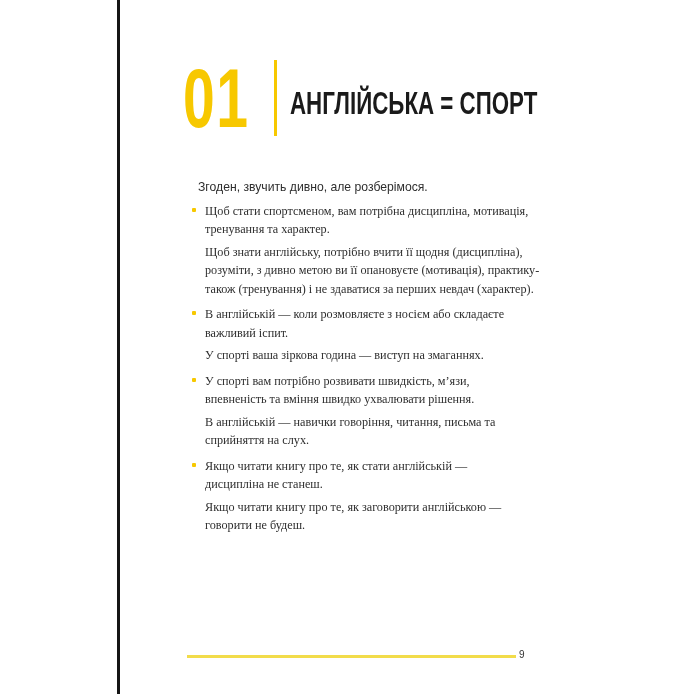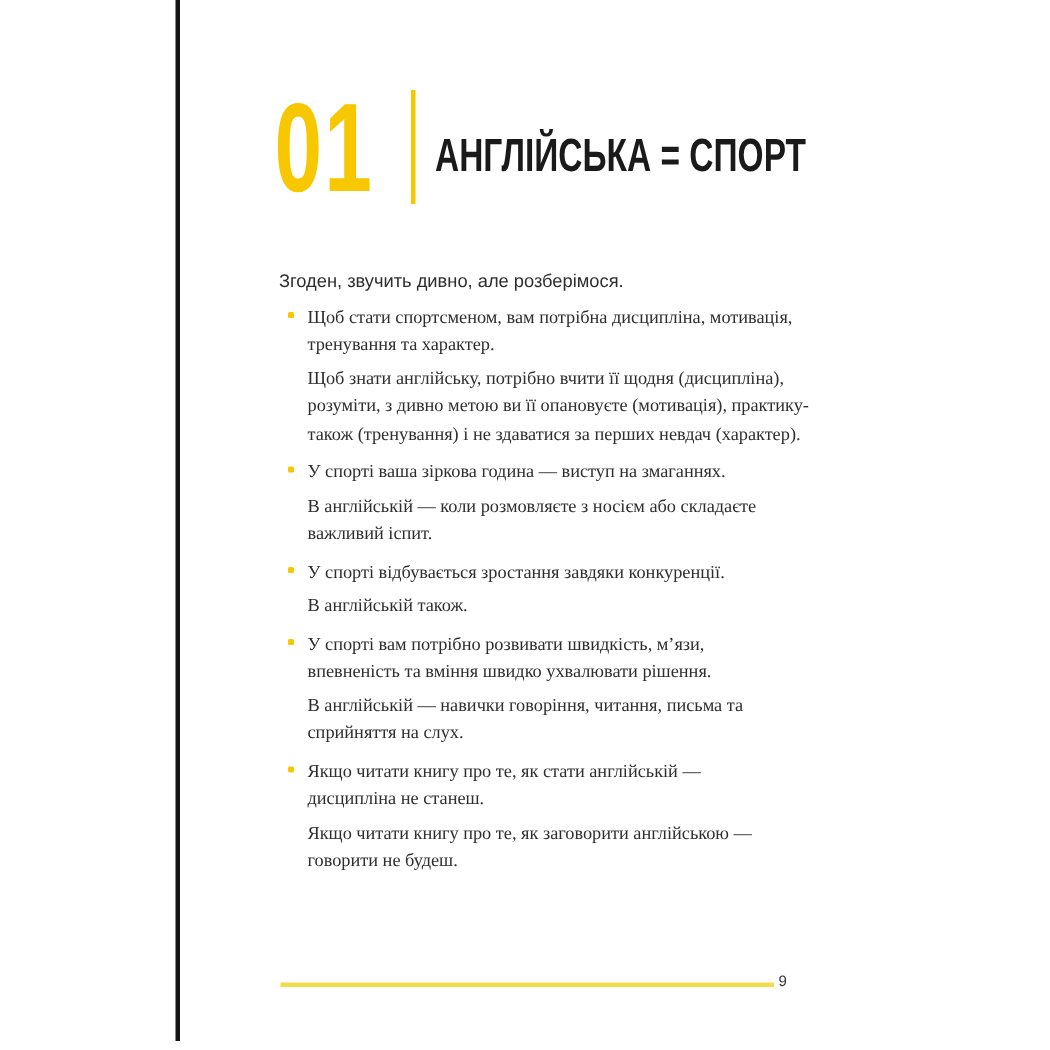--- a/index.html
+++ b/index.html
@@ -59,21 +59,21 @@
     }
     .body-text {
       position: absolute;
       left: 186px;
       top: 178px;
       width: 345px;
       font-size: 12.2px;
       line-height: 18.5px;
     }
     .intro {
-      margin: 0 0 5px 0;
+      margin: 0 0 5px 12px;
       white-space: nowrap;
     }
     .bullet {
       position: relative;
       padding-left: 19px;
       margin-bottom: 7px;
       font-family: Liberation Serif, serif;
     }
     .bullet-dot {
       position: absolute;
@@ -132,37 +132,28 @@
     <p>
       <span class="line">Щоб знати англійську, потрібно вчити її щодня (дисципліна),</span>
       <span class="line">розуміти, з дивно метою ви її опановуєте (мотивація), практику-</span>
       <span class="line">також (тренування) і не здаватися за перших невдач (характер).</span>
     </p>
   </div>
 
   <div class="bullet">
     <span class="bullet-dot"></span>
     <p>
-      <span class="line">У спорті ваша зіркова година — виступ на змаганнях.</span>
-    </p>
-    <p>
       <span class="line">В англійській — коли розмовляєте з носієм або складаєте</span>
       <span class="line">важливий іспит.</span>
     </p>
+    <p>
+      <span class="line">У спорті ваша зіркова година — виступ на змаганнях.</span>
+    </p>
   </div>
 
-  <div class="bullet">
-    <span class="bullet-dot"></span>
-    <p>
-      <span class="line">У спорті відбувається зростання завдяки конкуренції.</span>
-    </p>
-    <p>
-      <span class="line">В англійській також.</span>
-    </p>
-  </div>
 
   <div class="bullet">
     <span class="bullet-dot"></span>
     <p>
       <span class="line">У спорті вам потрібно розвивати швидкість, м’язи,</span>
       <span class="line">впевненість та вміння швидко ухвалювати рішення.</span>
     </p>
     <p>
       <span class="line">В англійській — навички говоріння, читання, письма та</span>
       <span class="line">сприйняття на слух.</span>

